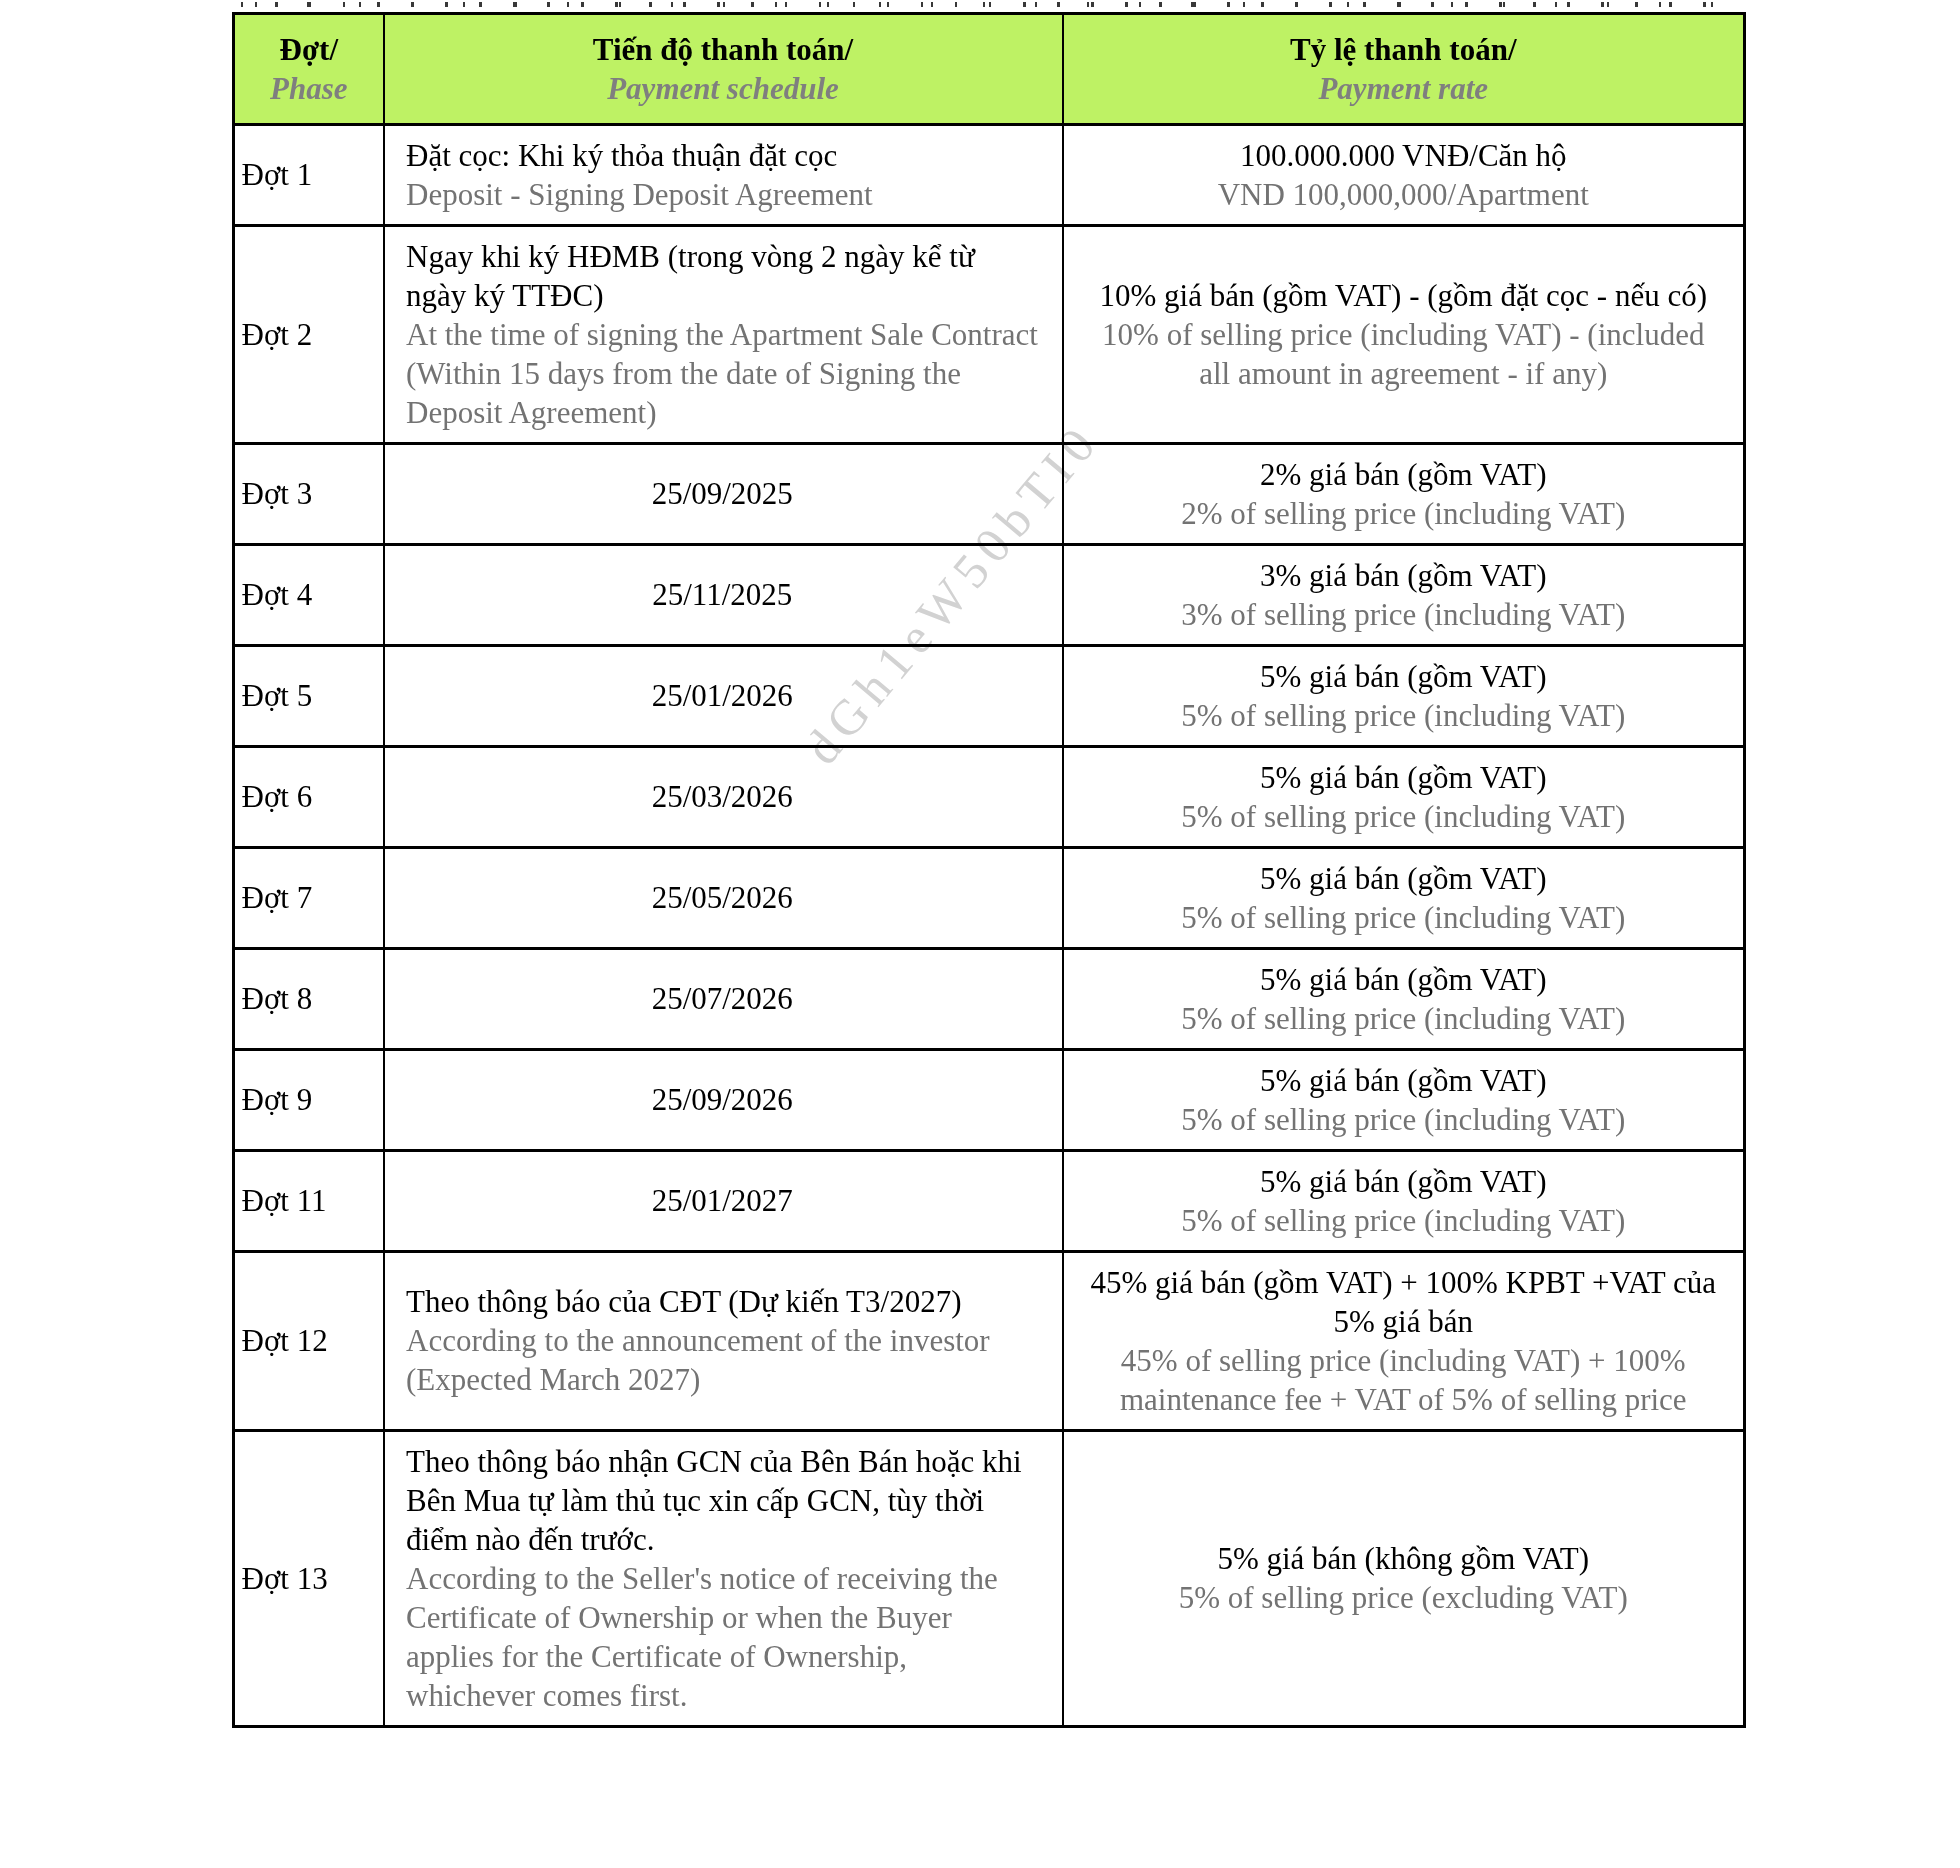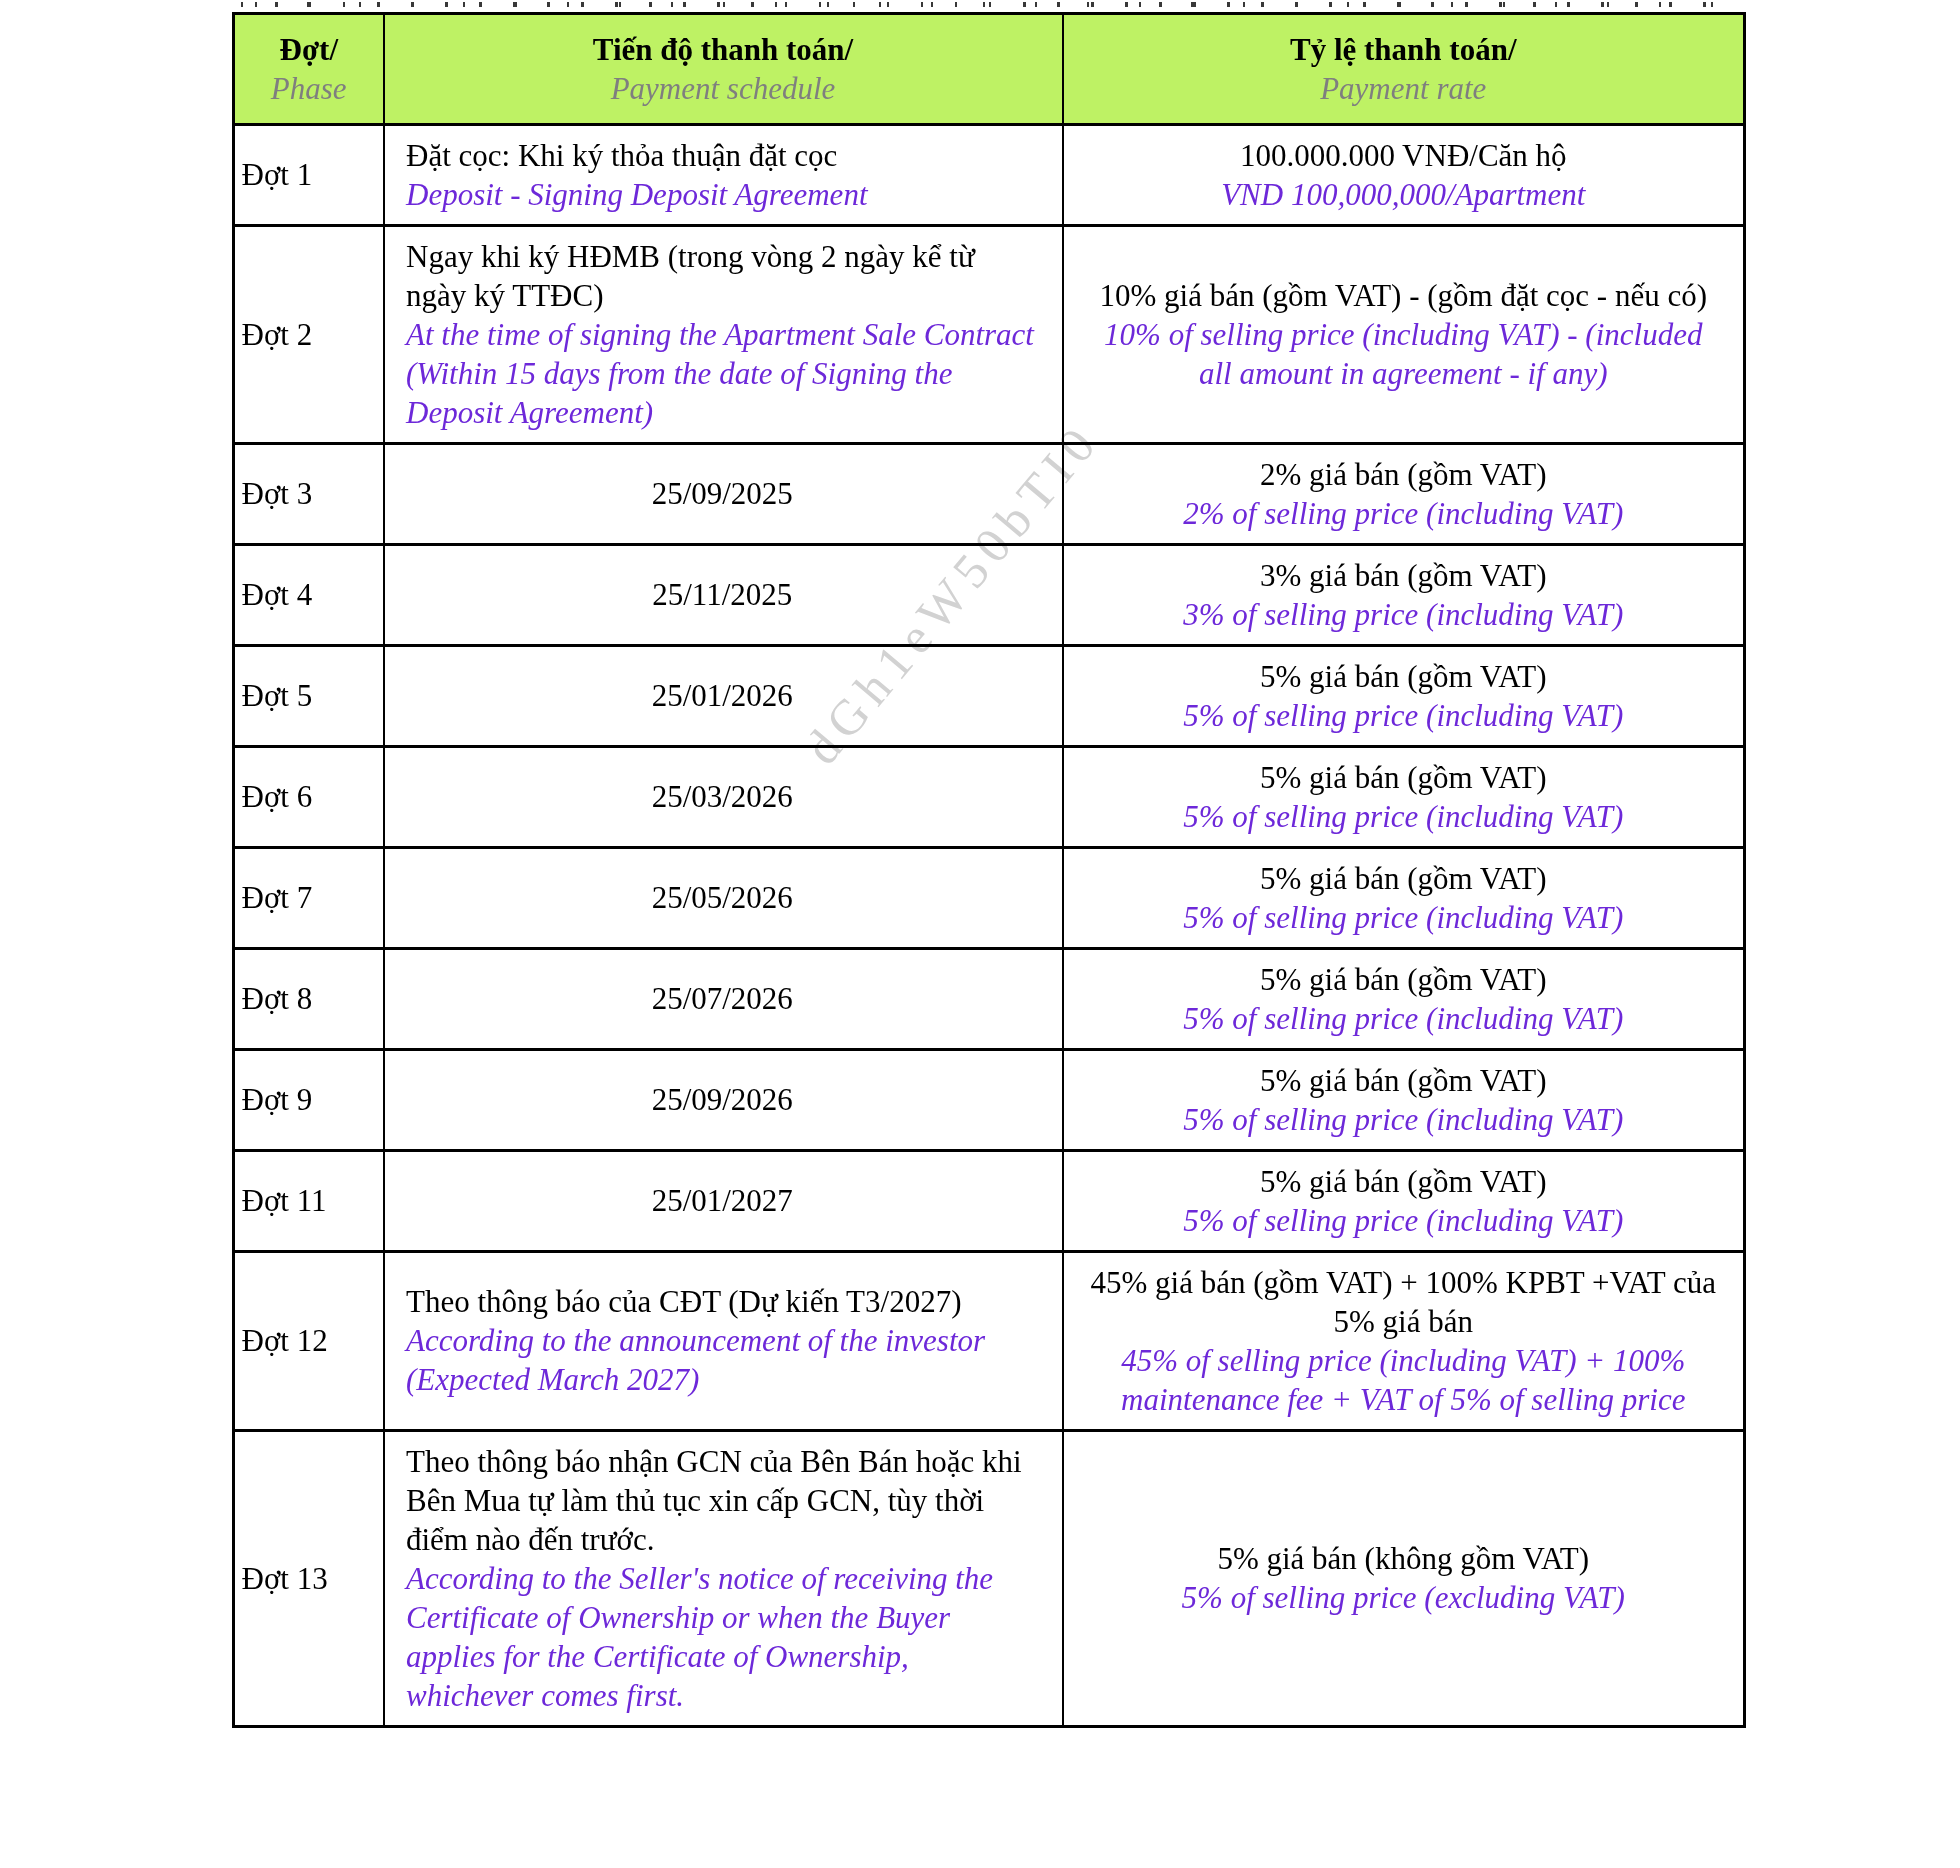--- a/index.html
+++ b/index.html
@@ -69,24 +69,24 @@
     word-wrap: break-word;
   }
 
   .payment-table th {
     background: #bef264;
     padding: 15px 6.6px;
     text-align: center;
     font-weight: normal;
   }
   .hdr-vi { font-weight: bold; color: #000000; }
-  .hdr-en { font-weight: normal; font-style: italic; color: #7f7f7f; }
+  .hdr-en { font-weight: bold; font-style: italic; color: #7f7f7f; }
 
   .vi { color: #000000; }
-  .en { color: #6d28d9; font-style: italic; }
+  .en { color: #737373; }
 
   td.phase-cell  { text-align: left; padding: 10px 6.6px; }
   td.sched-left  { text-align: left; }
   td.sched-center{ text-align: center; padding-left: 20px; }
   td.rate-cell   { text-align: center; padding: 10px 21px; margin-left: 43px; }
 </style>
 </head>
 <body>
 
 <div class="remnant"></div>

